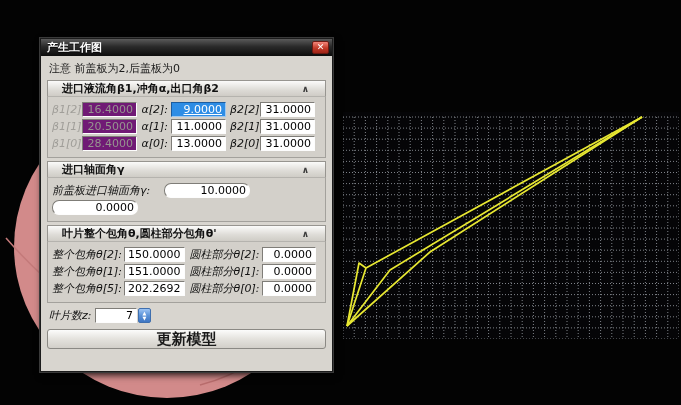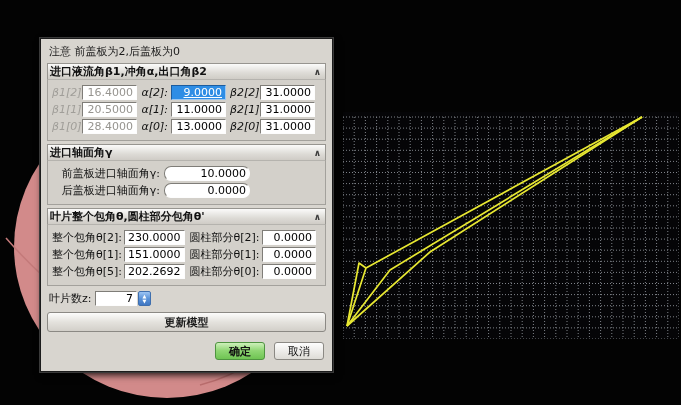--- a/index.html
+++ b/index.html
@@ -28,38 +28,38 @@
   .titlebar .title { color:#fff; font-weight:bold; font-size:11px; flex:1; text-shadow:0 1px 1px #000; }
   .close-btn {
     width:17px; height:13px; border:1px solid #6e1a12; border-radius:2px;
     background:linear-gradient(#f3867a, #c23a28 55%, #a02417);
     color:#fff; font-size:9px; font-weight:bold; line-height:11px; text-align:center; cursor:pointer;
   }
   .dbody { padding:3px 6px 4px; }
   .note { font-size:11px; color:#1a1a1a; margin:2px 0 4px 2px; }
 
   .sec-header {
-    display:flex; align-items:center; height:17px; padding:0 2px;
+    display:flex; align-items:center; height:17px; padding:0 14px;
     border:1px solid #979590; border-bottom-color:#b5b3ae;
     background:linear-gradient(#fbfbfa, #dddbd6 60%, #cfccc6);
     font-weight:bold; font-size:11px; margin-top:3px;
   }
   .caret { margin-left:auto; font-size:9px; color:#3c3c3c; cursor:pointer; padding:0 2px; }
   .group {
     border:1px solid #a3a19c; border-top:none; background:#d3d0ca; padding:3px 4px 4px;
   }
   .row { display:flex; align-items:center; margin:2px 0; }
   .flbl { font-style:italic; text-align:right; padding-right:3px; white-space:nowrap; }
-  .plbl { text-align:right; padding-right:4px; white-space:nowrap; }
+  .plbl { text-align:right; padding-right:14px; white-space:nowrap;font-style:italic; }
   .field {
     display:inline-block; height:15px; line-height:13px; background:#fff;
     border:1px solid; border-color:#7f7d78 #fdfdfd #fdfdfd #7f7d78;
     text-align:right; padding:0 3px; font-size:11px; color:#000;
   }
-  .field.dis { background:#ffffff; color:#96948f; }
+  .field.dis { background:#701a75; color:#96948f; }
   .flbl.dis { color:#a09e99; }
   .field.sel { background:#2e8de5; color:#fff; border-color:#1c5c9e #9ec7ef #9ec7ef #1c5c9e;text-decoration:underline; }
 
   
   .s1 .flbl { width:30px; }
   .s1 .field { width:55px; margin-right:4px; }
   .s2 .plbl { width:112px; }
   .s2 .field { width:86px;border-radius:7px; }
   .s3 .plbl { width:72px; }
   .s3 .field { width:61px; margin-right:5px; }
@@ -72,21 +72,21 @@
     width:13px; height:15px; margin-left:1px; border:1px solid #3f6fae; border-radius:2px;
     background:linear-gradient(#9cc4f4, #5b93d8 50%, #3f76c2);
     display:flex; flex-direction:column; justify-content:center; align-items:center; cursor:pointer;
   }
   .spin-btns span { font-size:5px; line-height:5px; color:#fff; }
 
   .update-btn {
     width:100%; height:20px; margin:2px 0 4px;
     border:1px solid #8b8984; border-radius:3px;
     background:linear-gradient(#fcfcfb, #e4e2dd 50%, #d2cfc9);
-    font-size:11px; font-weight:bold; color:#1a1a1a; cursor:pointer;
+    font-size:15px; font-weight:bold; color:#1a1a1a; cursor:pointer;
     font-family:"DejaVu Sans", sans-serif;
   }
   .btn-row { display:flex; justify-content:flex-end; gap:9px; margin-top:6px; padding-right:2px; }
   .btn {
     min-width:50px; height:18px; border-radius:3px; font-size:11px; cursor:pointer;
     border:1px solid #8b8984; background:linear-gradient(#fdfdfd, #dedcd7);
     color:#111; font-family:"DejaVu Sans", sans-serif;
   }
   .btn.ok {
     border:1px solid #4e9340;
@@ -165,20 +165,24 @@
         <line x1="0" y1="227" x2="336" y2="227"></line>
       </g>
       <polyline points="4,214 16,151 23,156" fill="none" stroke="#e8e832" stroke-width="1.7" stroke-linejoin="round"></polyline>
       <polyline points="4,214 23,156 299,5" fill="none" stroke="#e8e832" stroke-width="1.7" stroke-linejoin="round"></polyline>
       <polyline points="4,214 47,158 299,5" fill="none" stroke="#e8e832" stroke-width="1.7" stroke-linejoin="round"></polyline>
       <polyline points="4,214 87,140 299,5" fill="none" stroke="#e8e832" stroke-width="1.7" stroke-linejoin="round"></polyline>
     </svg>
 </div>
 
 <div class="dialog">
+  <div class="titlebar">
+    <span class="title">产生工作图</span>
+    <span class="close-btn">✕</span>
+  </div>
   <div class="dbody">
     <div class="note">注意 前盖板为2,后盖板为0</div>
 
     
     <div class="sec-header">
       <span>进口液流角β1,冲角α,出口角β2</span>
       <span class="caret">∧</span>
     </div>
     <div class="group">
       <div class="row s1">
@@ -211,34 +215,33 @@
     <div class="sec-header">
       <span>进口轴面角γ</span>
       <span class="caret">∧</span>
     </div>
     <div class="group">
       <div class="row s2">
         <span class="plbl">前盖板进口轴面角γ:</span>
         <span class="field">10.0000</span>
       </div>
       <div class="row s2">
-        <span class="plbl">后盖板进口轴面角γ:</span>
         <span class="field">0.0000</span>
       </div>
     </div>
 
     
     <div class="sec-header">
       <span>叶片整个包角θ,圆柱部分包角θ'</span>
       <span class="caret">∧</span>
     </div>
     <div class="group">
       <div class="row s3">
         <span class="plbl">整个包角θ[2]:</span>
-        <span class="field">230.0000</span>
+        <span class="field">150.0000</span>
         <span class="plbl">圆柱部分θ[2]:</span>
         <span class="field">0.0000</span>
       </div>
       <div class="row s3">
         <span class="plbl">整个包角θ[1]:</span>
         <span class="field">151.0000</span>
         <span class="plbl">圆柱部分θ[1]:</span>
         <span class="field">0.0000</span>
       </div>
       <div class="row s3">
@@ -256,18 +259,14 @@
         <span class="field">7</span>
         <span class="spin-btns">
           <span>▲</span>
           <span>▼</span>
         </span>
       </span>
     </div>
 
     <button class="update-btn">更新模型</button>
 
-    <div class="btn-row">
-      <button class="btn ok">确定</button>
-      <button class="btn">取消</button>
-    </div>
   </div>
 </div>
 
 </body></html>

